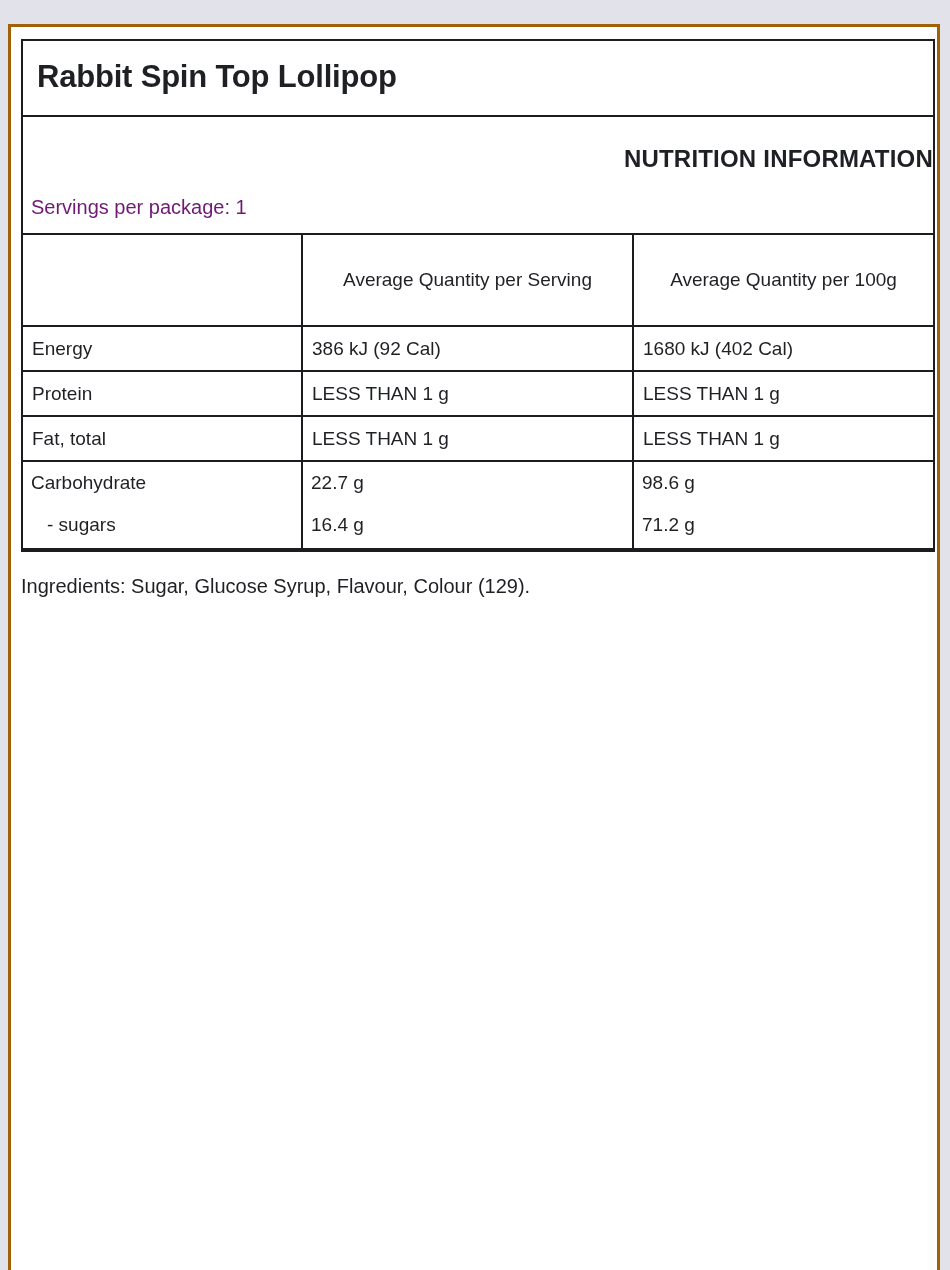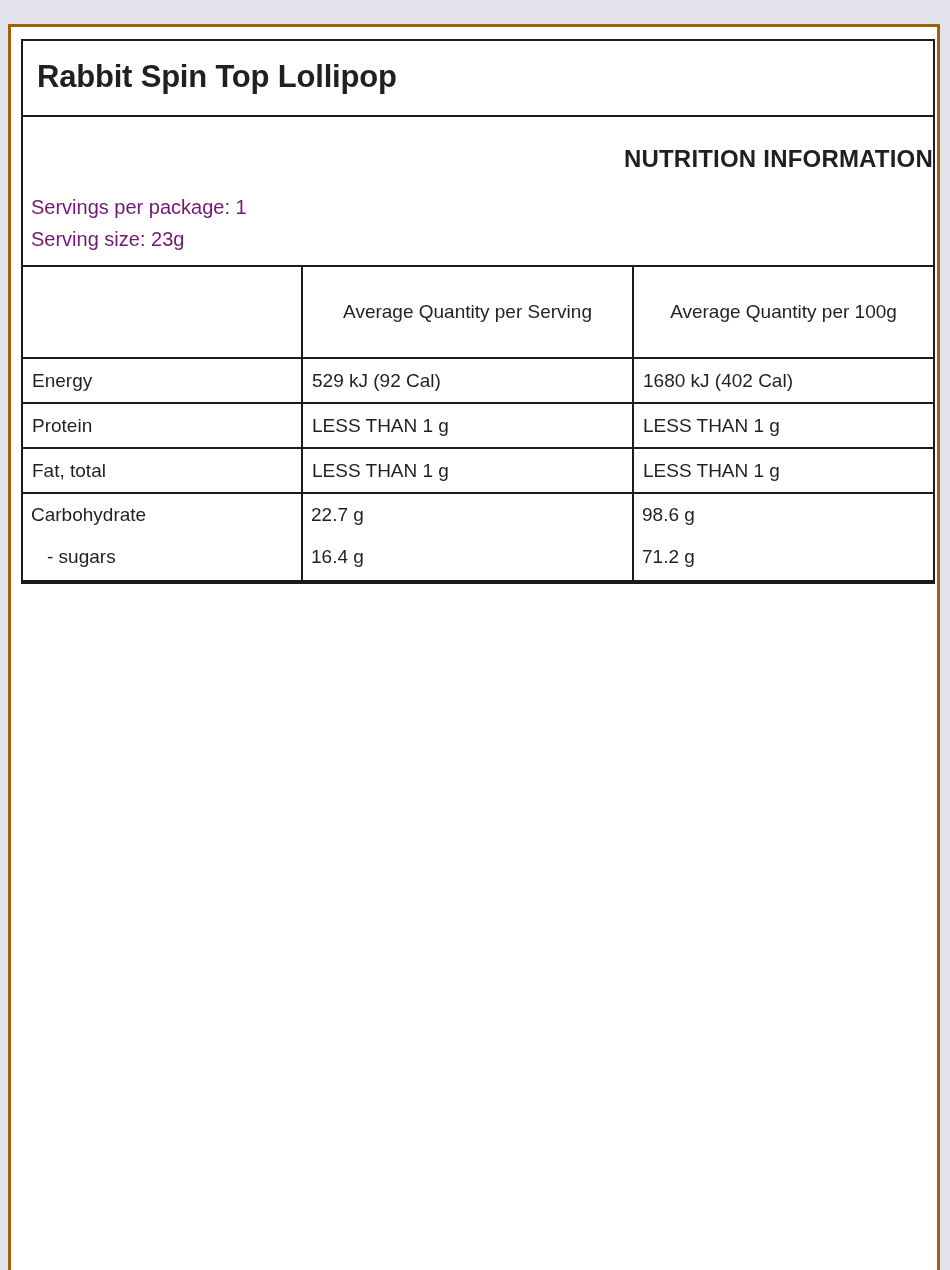--- a/index.html
+++ b/index.html
@@ -143,40 +143,39 @@
     <div class="title-block">
       <h1 class="product-title">Rabbit Spin Top Lollipop</h1>
     </div>
 
     <div class="nutrition-panel">
 
       <div class="nip-heading">NUTRITION INFORMATION</div>
 
       <div class="serving-lines">
         <div class="serving-line">Servings per package: 1</div>
-        <div class="serving-line">Serving size: 23g</div>
       </div>
 
       <table class="nip-table">
         <colgroup>
           <col class="c-name">
           <col class="c-serve">
           <col class="c-hundred">
         </colgroup>
         <thead>
           <tr>
             <th class="col-head col-head-blank"></th>
             <th class="col-head">Average Quantity per Serving</th>
             <th class="col-head">Average Quantity per 100g</th>
           </tr>
         </thead>
         <tbody>
           <tr>
             <td class="cell">Energy</td>
-            <td class="cell">529 kJ (92 Cal)</td>
+            <td class="cell">386 kJ (92 Cal)</td>
             <td class="cell">1680 kJ (402 Cal)</td>
           </tr>
           <tr>
             <td class="cell">Protein</td>
             <td class="cell">LESS THAN 1 g</td>
             <td class="cell">LESS THAN 1 g</td>
           </tr>
           <tr>
             <td class="cell">Fat, total</td>
             <td class="cell">LESS THAN 1 g</td>
@@ -193,15 +192,16 @@
             </td>
             <td class="cell cell-tall">
               <div>98.6 g</div>
               <div class="sub-line">71.2 g</div>
             </td>
           </tr>
         </tbody>
       </table>
     </div>
 
+    <div class="ingredients">Ingredients: Sugar, Glucose Syrup, Flavour, Colour (129).</div>
 
   </div>
 </div>
 
 </body></html>

